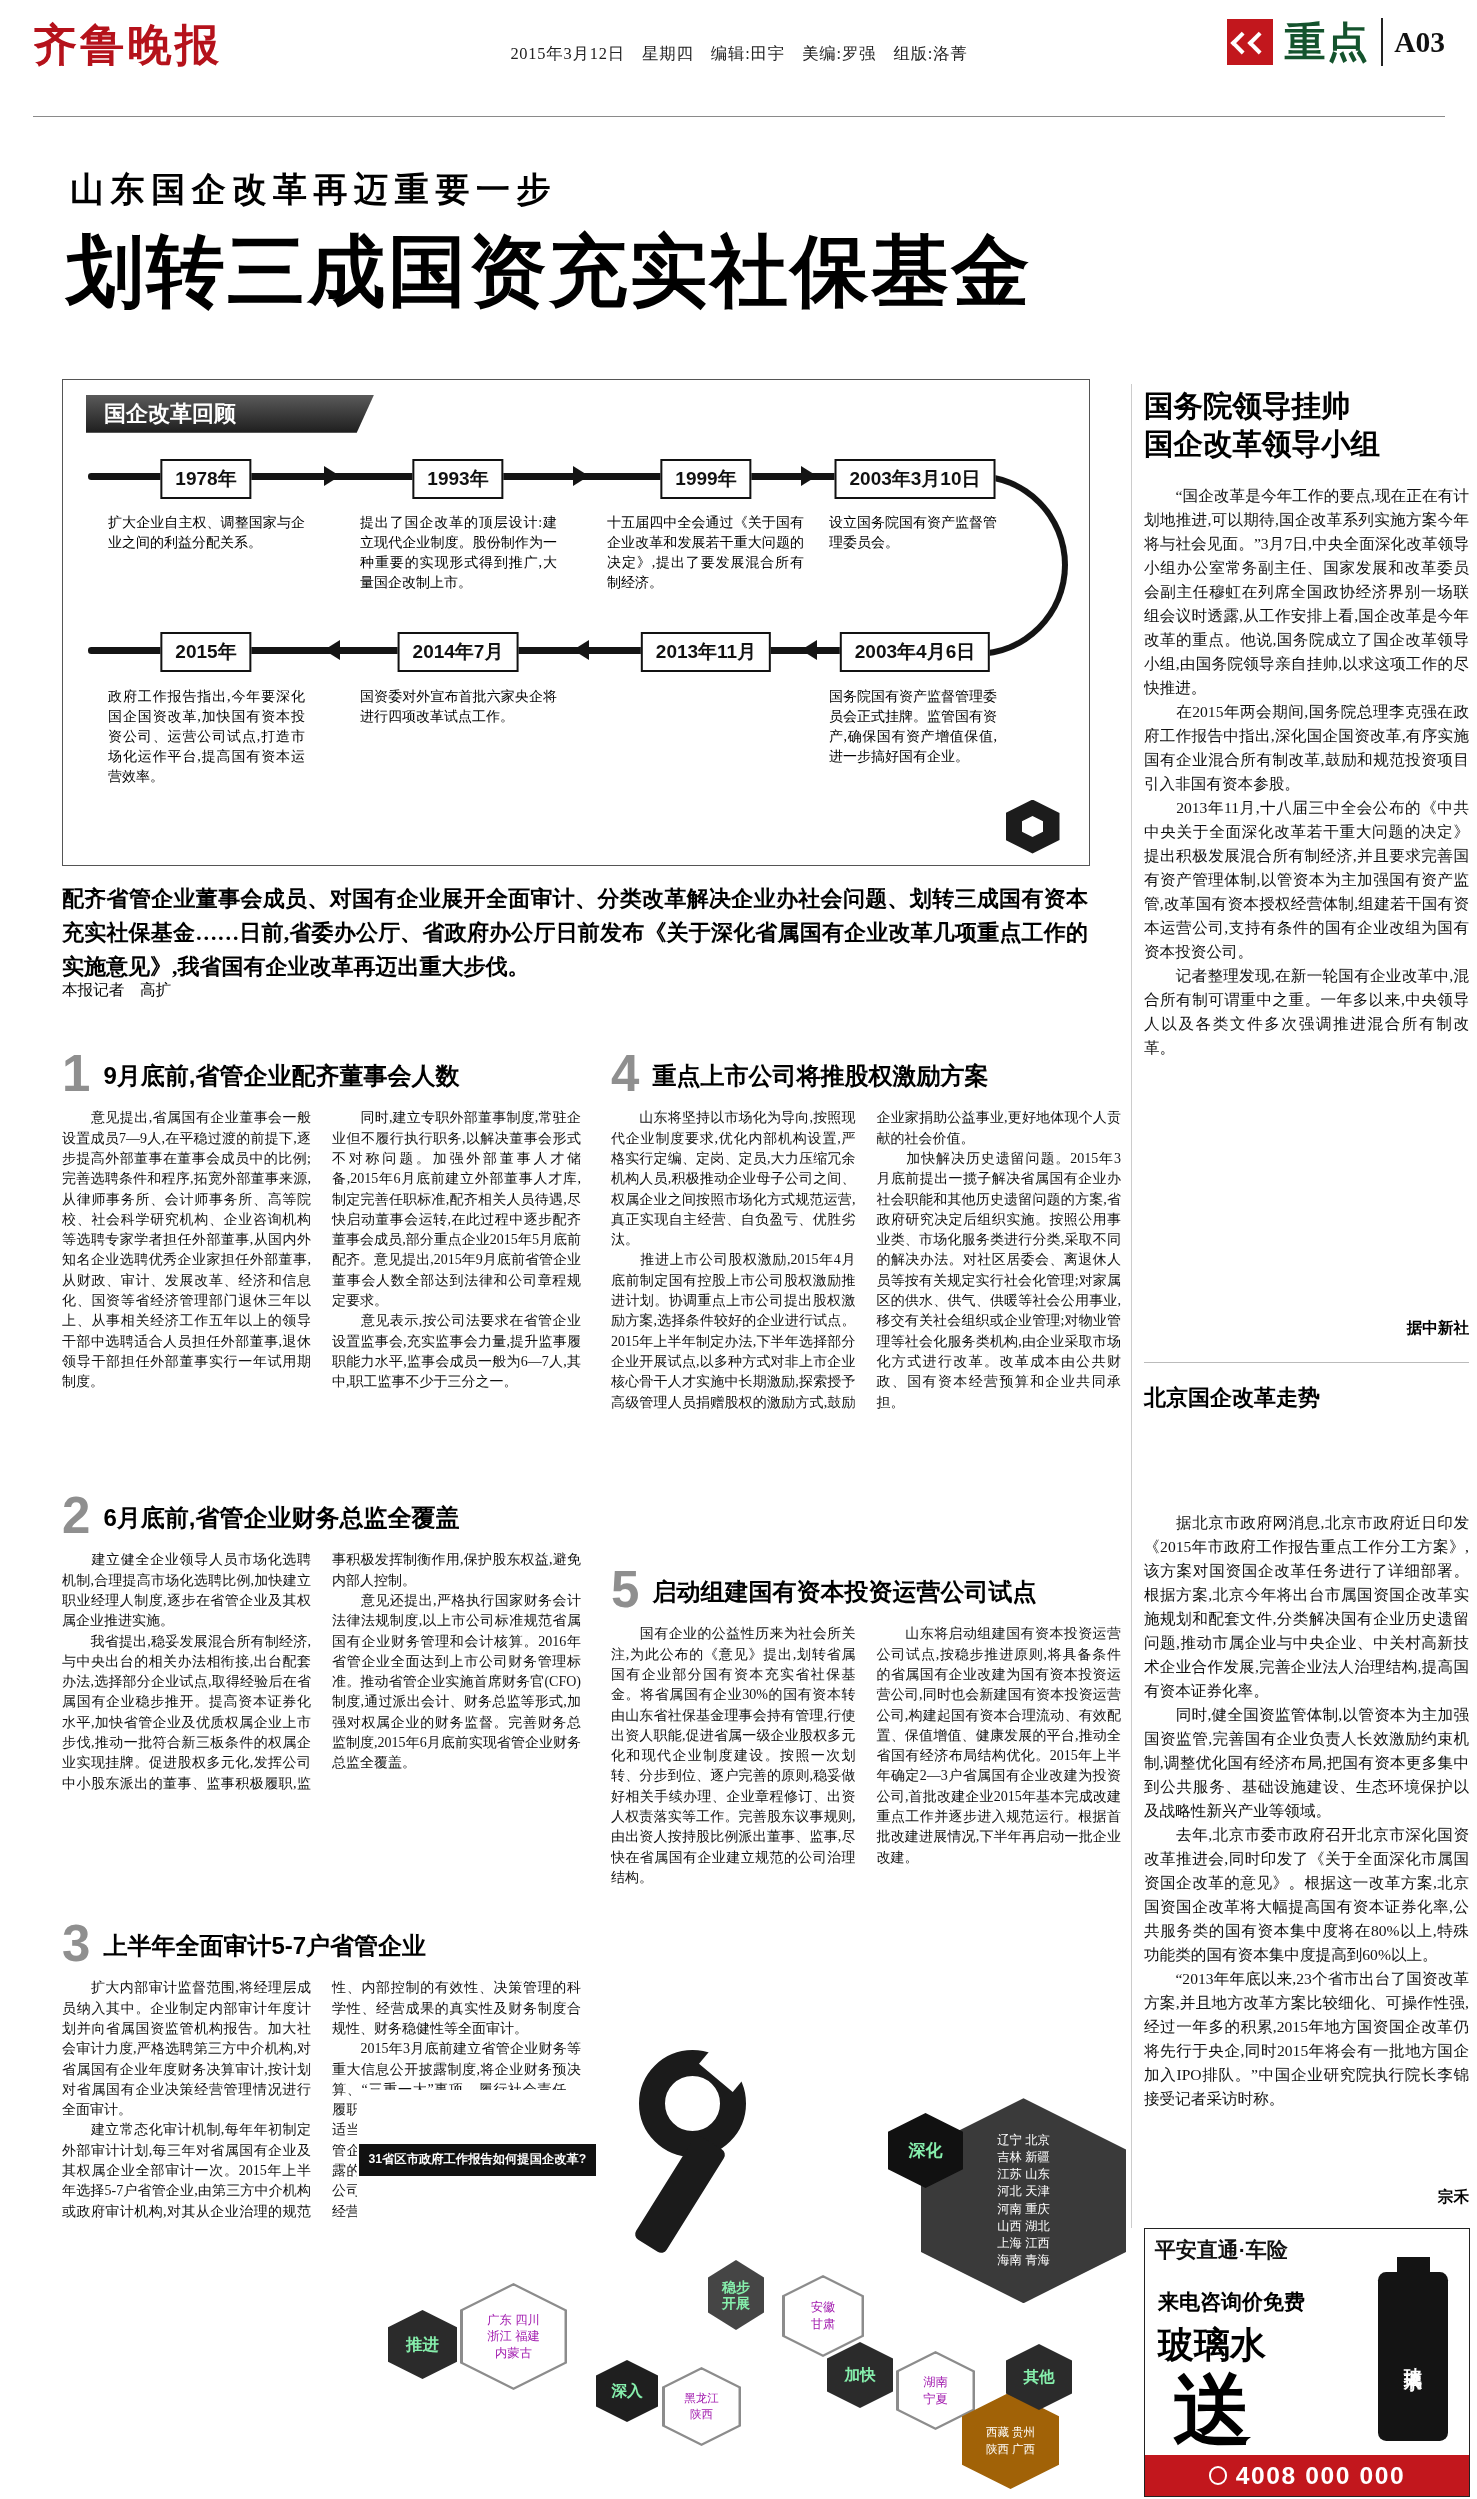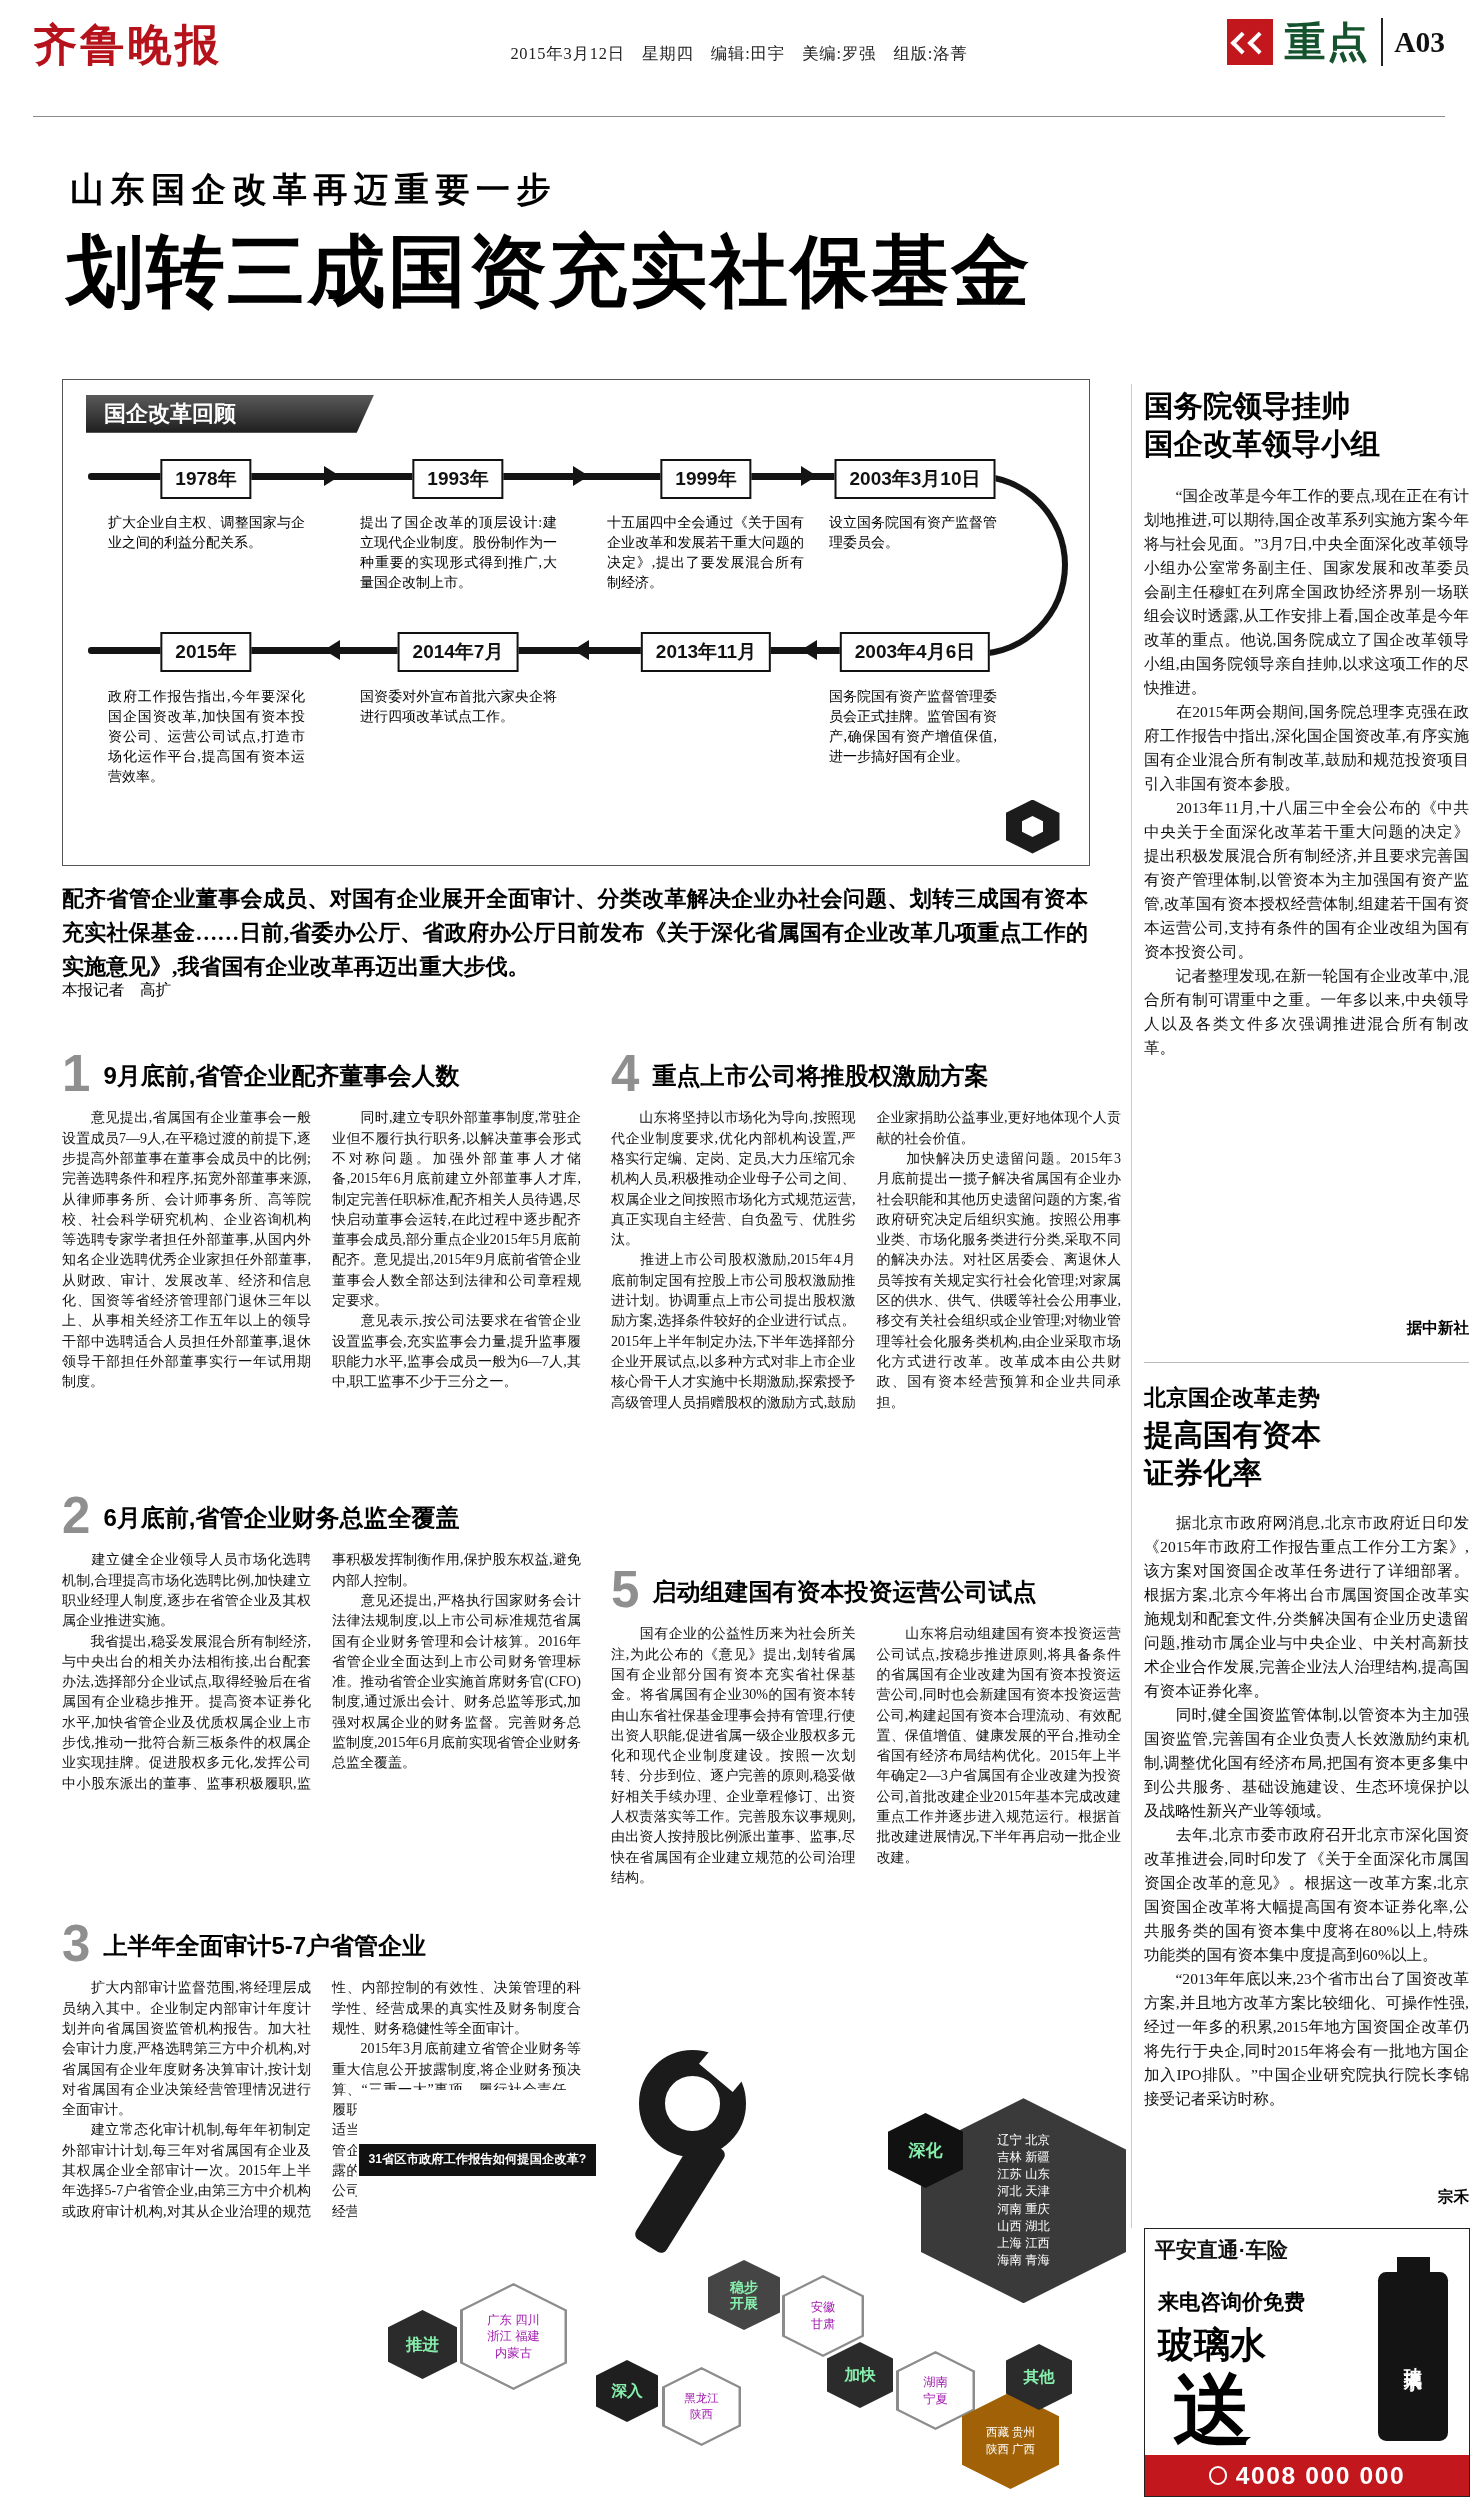--- a/index.html
+++ b/index.html
@@ -196,24 +196,20 @@
   </div>
   <div class="abs sb-body" style="left:1144px;top:484px;width:325px;height:828px;">　　“国企改革是今年工作的要点,现在正在有计划地推进,可以期待,国企改革系列实施方案今年将与社会见面。”3月7日,中央全面深化改革领导小组办公室常务副主任、国家发展和改革委员会副主任穆虹在列席全国政协经济界别一场联组会议时透露,从工作安排上看,国企改革是今年改革的重点。他说,国务院成立了国企改革领导小组,由国务院领导亲自挂帅,以求这项工作的尽快推进。
 　　在2015年两会期间,国务院总理李克强在政府工作报告中指出,深化国企国资改革,有序实施国有企业混合所有制改革,鼓励和规范投资项目引入非国有资本参股。
 　　2013年11月,十八届三中全会公布的《中共中央关于全面深化改革若干重大问题的决定》提出积极发展混合所有制经济,并且要求完善国有资产管理体制,以管资本为主加强国有资产监管,改革国有资本授权经营体制,组建若干国有资本运营公司,支持有条件的国有企业改组为国有资本投资公司。
 　　记者整理发现,在新一轮国有企业改革中,混合所有制可谓重中之重。一年多以来,中央领导人以及各类文件多次强调推进混合所有制改革。</div>
   <div class="abs sb-src" style="left:1144px;top:1318px;width:325px;">据中新社</div>
 
   <div class="abs" style="left:1144px;top:1362px;width:325px;height:0.8px;background:#bbb;"></div>
 
   <div class="abs sb-kicker" style="left:1144px;top:1383px;width:325px;">北京国企改革走势</div>
-  <div class="abs sb-title" style="left:1144px;top:1416px;width:325px;">
-    <div>提高国有资本</div>
-    <div>证券化率</div>
-  </div>
   <div class="abs sb-body" style="left:1144px;top:1511px;width:325px;height:674px;">　　据北京市政府网消息,北京市政府近日印发《2015年市政府工作报告重点工作分工方案》,该方案对国资国企改革任务进行了详细部署。根据方案,北京今年将出台市属国资国企改革实施规划和配套文件,分类解决国有企业历史遗留问题,推动市属企业与中央企业、中关村高新技术企业合作发展,完善企业法人治理结构,提高国有资本证券化率。
 　　同时,健全国资监管体制,以管资本为主加强国资监管,完善国有企业负责人长效激励约束机制,调整优化国有经济布局,把国有资本更多集中到公共服务、基础设施建设、生态环境保护以及战略性新兴产业等领域。
 　　去年,北京市委市政府召开北京市深化国资改革推进会,同时印发了《关于全面深化市属国资国企改革的意见》。根据这一改革方案,北京国资国企改革将大幅提高国有资本证券化率,公共服务类的国有资本集中度将在80%以上,特殊功能类的国有资本集中度提高到60%以上。
 　　“2013年年底以来,23个省市出台了国资改革方案,并且地方改革方案比较细化、可操作性强,经过一年多的积累,2015年地方国资国企改革仍将先行于央企,同时2015年将会有一批地方国企加入IPO排队。”中国企业研究院执行院长李锦接受记者采访时称。</div>
   <div class="abs sb-src" style="left:1144px;top:2187px;width:325px;">宗禾</div>
 
   <div class="abs info">
 
     <div class="abs" style="left:246px;top:-48px;width:180px;height:215px;z-index:7;">
       <div style="position:absolute;left:36px;top:8.2px;width:107px;height:107px;border:26px solid #1b1b1b;border-radius:50%;box-sizing:border-box;"></div>
@@ -227,21 +223,21 @@
       <div class="cat-label" style="font-size:16.4px;">推进</div>
     </div>
     <div class="hx" style="left:103px;top:193px;width:107px;height:107px;background:#8c8c8c;z-index:2;">
       <div class="hx-core">
           <div class="plist">广东 四川
 浙江 福建
 内蒙古</div>
         </div>
     </div>
 
-    <div class="hx" style="left:351px;top:170px;width:72px;height:70px;background:#454545;z-index:3;">
+    <div class="hx" style="left:351px;top:170px;width:56px;height:70px;background:#454545;z-index:3;">
       <div class="cat-label" style="font-size:14px;">稳步
 开展</div>
     </div>
     <div class="hx" style="left:425px;top:185px;width:82px;height:82px;background:#8c8c8c;z-index:2;">
       <div class="hx-core">
           <div class="plist">安徽
 甘肃</div>
         </div>
     </div>
 

